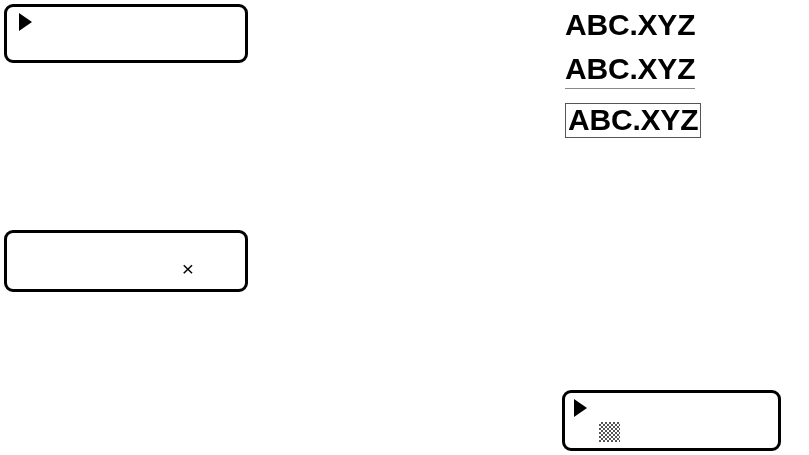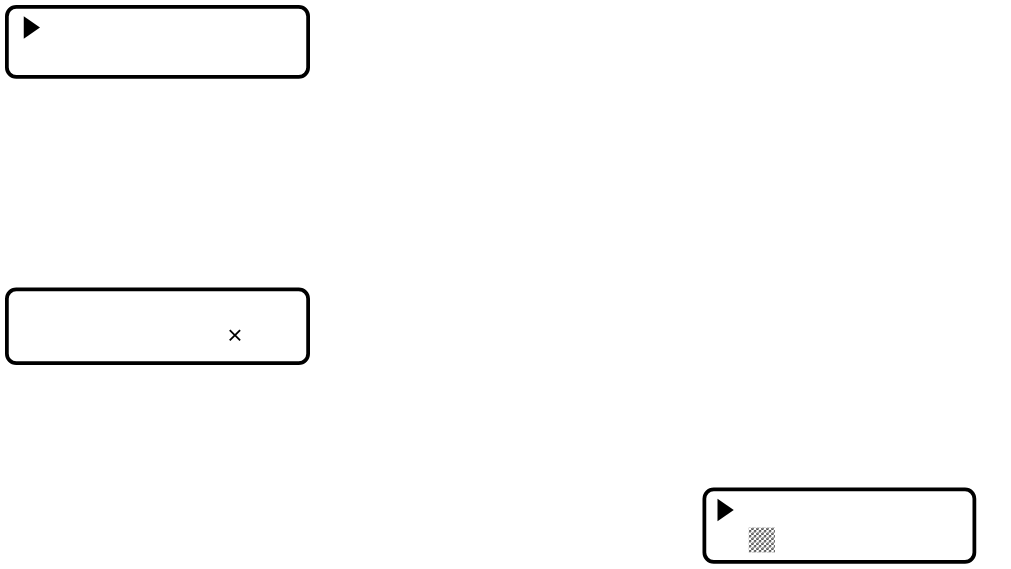--- a/index.html
+++ b/index.html
@@ -153,14 +153,19 @@
 
   <div class="callout" id="callout-2">
     <span class="close-glyph">×</span>
   </div>
 
   <div class="callout" id="callout-3">
     <span class="marker-triangle"></span>
     <span class="dither-square"></span>
   </div>
 
+  <div class="specimen-stack">
+    <div class="specimen" id="specimen-plain">ABC.XYZ</div>
+    <div class="specimen" id="specimen-underline">ABC.XYZ</div>
+    <div class="specimen" id="specimen-boxed">ABC.XYZ</div>
+  </div>
 
 </div>
 
 </body></html>

